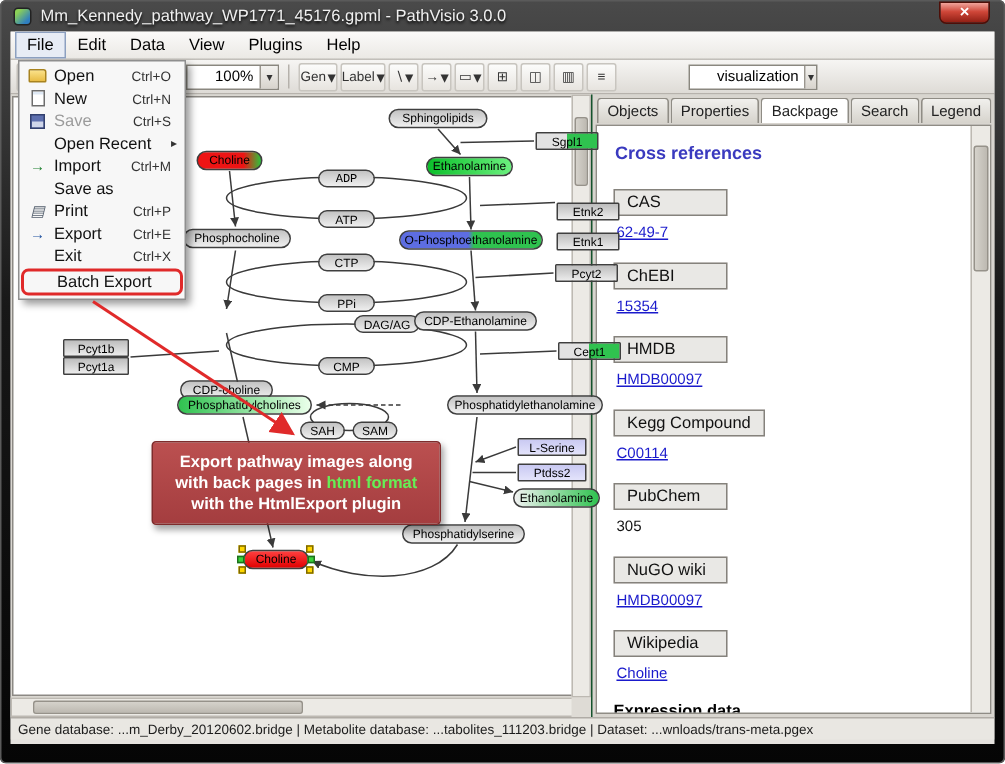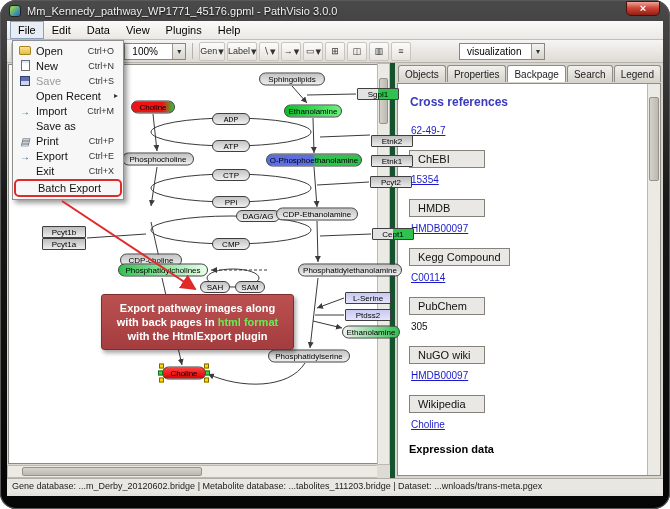--- a/index.html
+++ b/index.html
@@ -1,36 +1,36 @@
 <!DOCTYPE html>
 <html><head>
 <meta charset="utf-8">
 <style>
   *{margin:0;padding:0;box-sizing:border-box;font-family:"Liberation Sans",sans-serif;}
   body{width:670px;height:509px;background:#fff;}
-  .frame{position:relative;width:670px;height:509px;background:linear-gradient(#4a4a4a,#181818 40%,#050505);border-radius:16px;overflow:hidden;box-shadow:inset 0 0 0 1px #5a5a5a;}
+  .frame{position:relative;width:670px;height:509px;background:linear-gradient(#4a4a4a,#181818 40%,#050505);border-radius:4px;overflow:hidden;box-shadow:inset 0 0 0 1px #5a5a5a;}
   .titlebar{height:21px;display:flex;align-items:center;padding:0 10px 0 9px;gap:6px;color:#f0f0f0;font-size:11px;}
   .app-icon{width:12px;height:12px;border-radius:3px;background:linear-gradient(135deg,#8bd057 20%,#2f7fc0 80%);border:1px solid #222;}
   .title-text{text-shadow:0 1px 2px #000;white-space:nowrap;}
   .close-btn{margin-left:auto;width:34px;height:15px;margin-top:-5px;background:linear-gradient(#f0a49b,#cf4638 45%,#8f1f14);border:1px solid #4d0f08;border-radius:0 0 5px 5px;color:#fff;text-align:center;line-height:13px;font-size:11px;font-weight:bold;}
   .client{position:absolute;left:7px;top:21px;width:656px;height:475px;background:#e4e2de;overflow:hidden;}
 
   
   .menubar{position:absolute;left:0;top:0;right:0;height:19px;display:flex;align-items:center;padding-left:3px;background:linear-gradient(#fbfaf9,#ebe9e5);border-bottom:1px solid #c2bfba;font-size:11px;}
   .menu-item{padding:2px 7px;border:1px solid transparent;}
   .menu-item.pressed{background:#e7ecf5;border:1px solid #8ca0c0;}
 
   
   .toolbar{position:absolute;left:0;top:19px;right:0;height:23px;display:flex;align-items:center;gap:2px;padding:0 4px;background:linear-gradient(#f6f5f3,#dedbd6);border-bottom:1px solid #b6b2ac;}
   .tbtn{min-width:20px;height:19px;display:flex;align-items:center;justify-content:center;gap:1px;border:1px solid #c8c5bf;border-radius:2px;background:linear-gradient(#fcfcfb,#e7e4df);font-size:11px;color:#333;}
   .tbtn.disabled{opacity:.45;}
   .tglyph{font-size:9px;line-height:1;}
   .tsep{width:1px;height:16px;background:#b5b1ab;margin:0 4px;}
   .zoom-label{font-size:10px;color:#222;margin:0 3px;}
-  .combo{display:flex;align-items:center;height:17px;background:#fff;border:1px solid #8a877f;font-size:10px;padding-left:7px;}
+  .combo{display:flex;align-items:center;height:17px;background:#fff;border:1px solid #8a877f;font-size:10px;padding-left:18px;}
   .combo .caret{width:13px;height:15px;margin-left:4px;background:linear-gradient(#f3f2ef,#d8d4cd);border-left:1px solid #9a968e;text-align:center;font-size:8px;line-height:15px;color:#333;}
   .combo.zoom{width:62px;justify-content:space-between;}
   .combo.viz{width:86px;justify-content:space-between;margin-left:auto;margin-right:114px;}
   .caret{color:#333;}
 
   
   .ci{display:inline-block;}
   .ic-page{width:9px;height:11px;background:#fff;border:1px solid #6d6d6d;box-shadow:inset 0 2px 0 #dfe9f5;}
   .ic-folder{width:12px;height:9px;background:linear-gradient(#fbe28a,#e8bc45);border:1px solid #a8831f;border-radius:1px 2px 1px 1px;}
   .ic-disk{width:10px;height:10px;background:#5d6fae;border:1px solid #32406e;box-shadow:inset 0 -4px 0 #cfd6ea;}
@@ -67,21 +67,21 @@
   .annotation .hl{color:#66ee55;}
 
   
   .vscroll{position:absolute;right:0;top:0;width:13px;height:402px;background:#eceae5;border:1px solid #bdb9b2;}
   .vscroll .thumb{position:absolute;left:1px;right:1px;top:14px;height:46px;background:linear-gradient(90deg,#d5d2cb,#bdb9b1);border:1px solid #96928a;border-radius:2px;}
   .hscroll{position:absolute;left:0;bottom:0;height:13px;width:439px;background:#eceae5;border:1px solid #bdb9b2;}
   .hscroll .thumb{position:absolute;top:1px;bottom:1px;left:14px;width:180px;background:linear-gradient(#d5d2cb,#bdb9b1);border:1px solid #96928a;border-radius:2px;}
   .scorner{position:absolute;right:0;bottom:0;width:13px;height:13px;background:#dedbd5;}
 
   
-  .sidepanel{position:relative;flex:1;background:#d8d5cf;border-left:5px solid #14532d;}
+  .sidepanel{position:relative;flex:1;background:#d8d5cf;border-left:1px solid #14532d;}
   .tabs{display:flex;padding:2px 2px 0 3px;gap:1px;height:19px;}
   .tab{font-size:10px;padding:3px 6px 2px;border:1px solid #8f8c85;border-bottom:none;background:linear-gradient(#f1f0ed,#d6d3cc);border-radius:3px 3px 0 0;color:#222;}
   .tab.active{background:#fff;z-index:2;}
   .panel-body{position:absolute;left:2px;right:2px;top:20px;bottom:2px;background:#fff;border:1px solid #8f8c85;padding:9px 22px 6px 11px;overflow:hidden;}
   .xref-title{color:#3a3abf;font-weight:bold;font-size:12px;margin:2px 0 16px 1px;}
   .xref-section{margin-bottom:13px;}
   .xref-header{display:inline-block;background:#e9e8e5;border:1px solid #85827c;padding:2px 8px;font-size:11px;min-width:76px;color:#111;}
   .xref-value{margin:6px 0 0 2px;font-size:10px;color:#111;}
   .xref-value.link{color:#1a1acc;text-decoration:underline;}
   .panel-footer{font-weight:bold;font-size:11px;margin-top:4px;color:#000;}
@@ -289,20 +289,21 @@
 
             <span class="tab">Search</span>
 
             <span class="tab">Legend</span>
           </div>
         <div class="panel-body">
           <div class="xref-title">Cross references</div>
           <div>
 
               <div class="xref-section">
+                <div class="xref-header">CAS</div>
                 <div class="xref-value link">62-49-7</div>
               </div>
 
               <div class="xref-section">
                 <div class="xref-header">ChEBI</div>
                 <div class="xref-value link">15354</div>
               </div>
 
               <div class="xref-section">
                 <div class="xref-header">HMDB</div>

